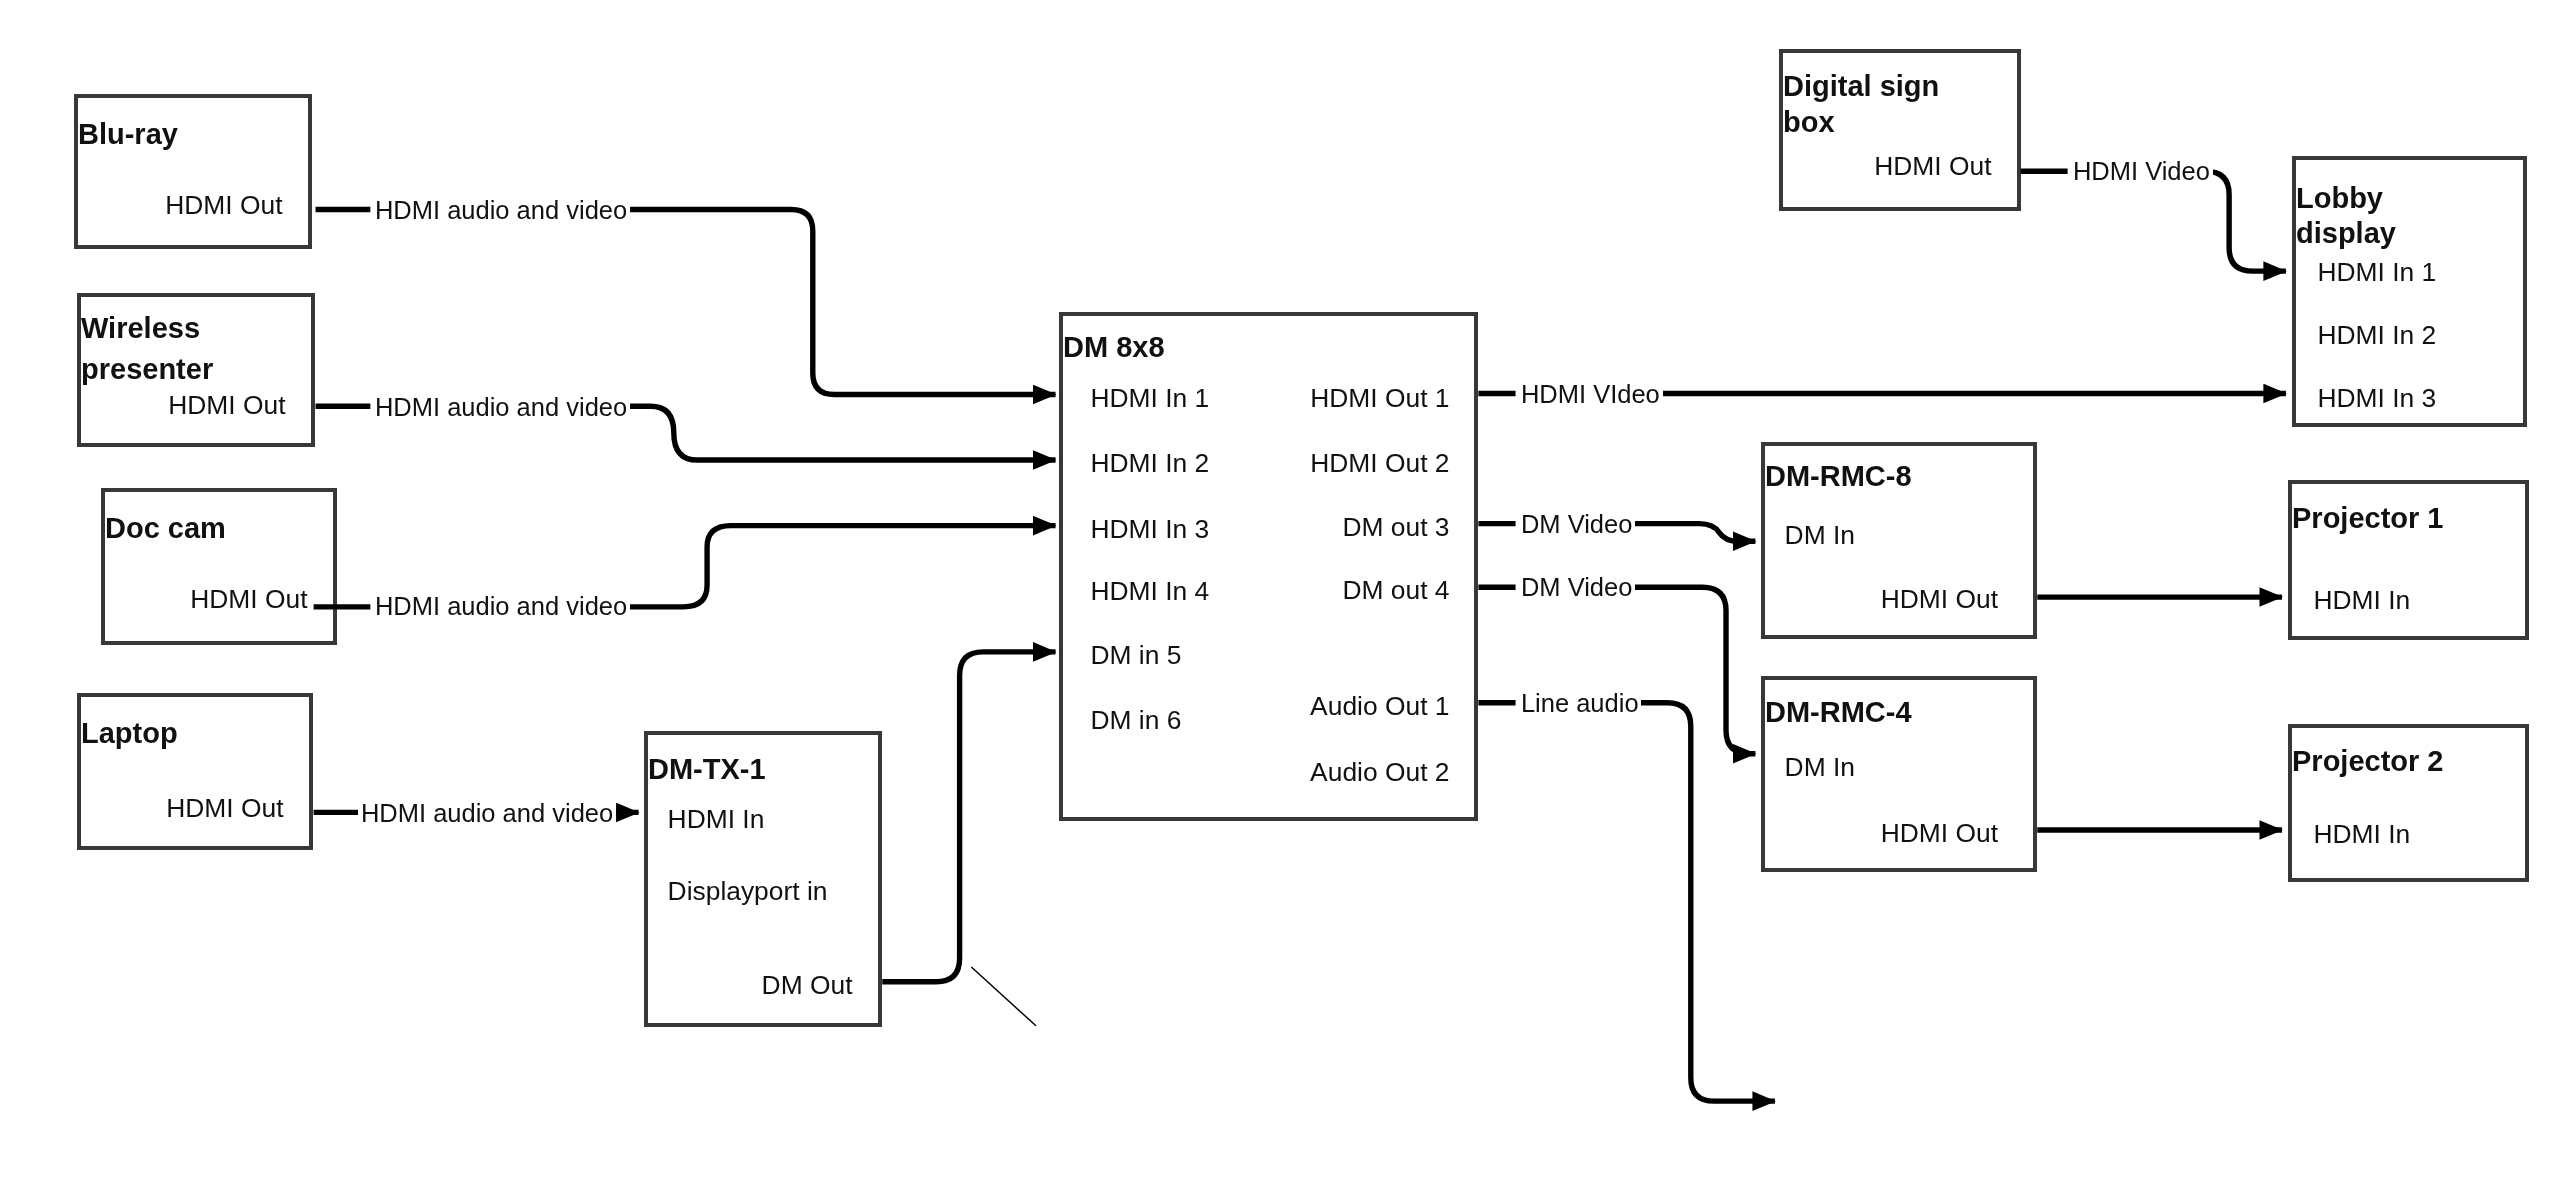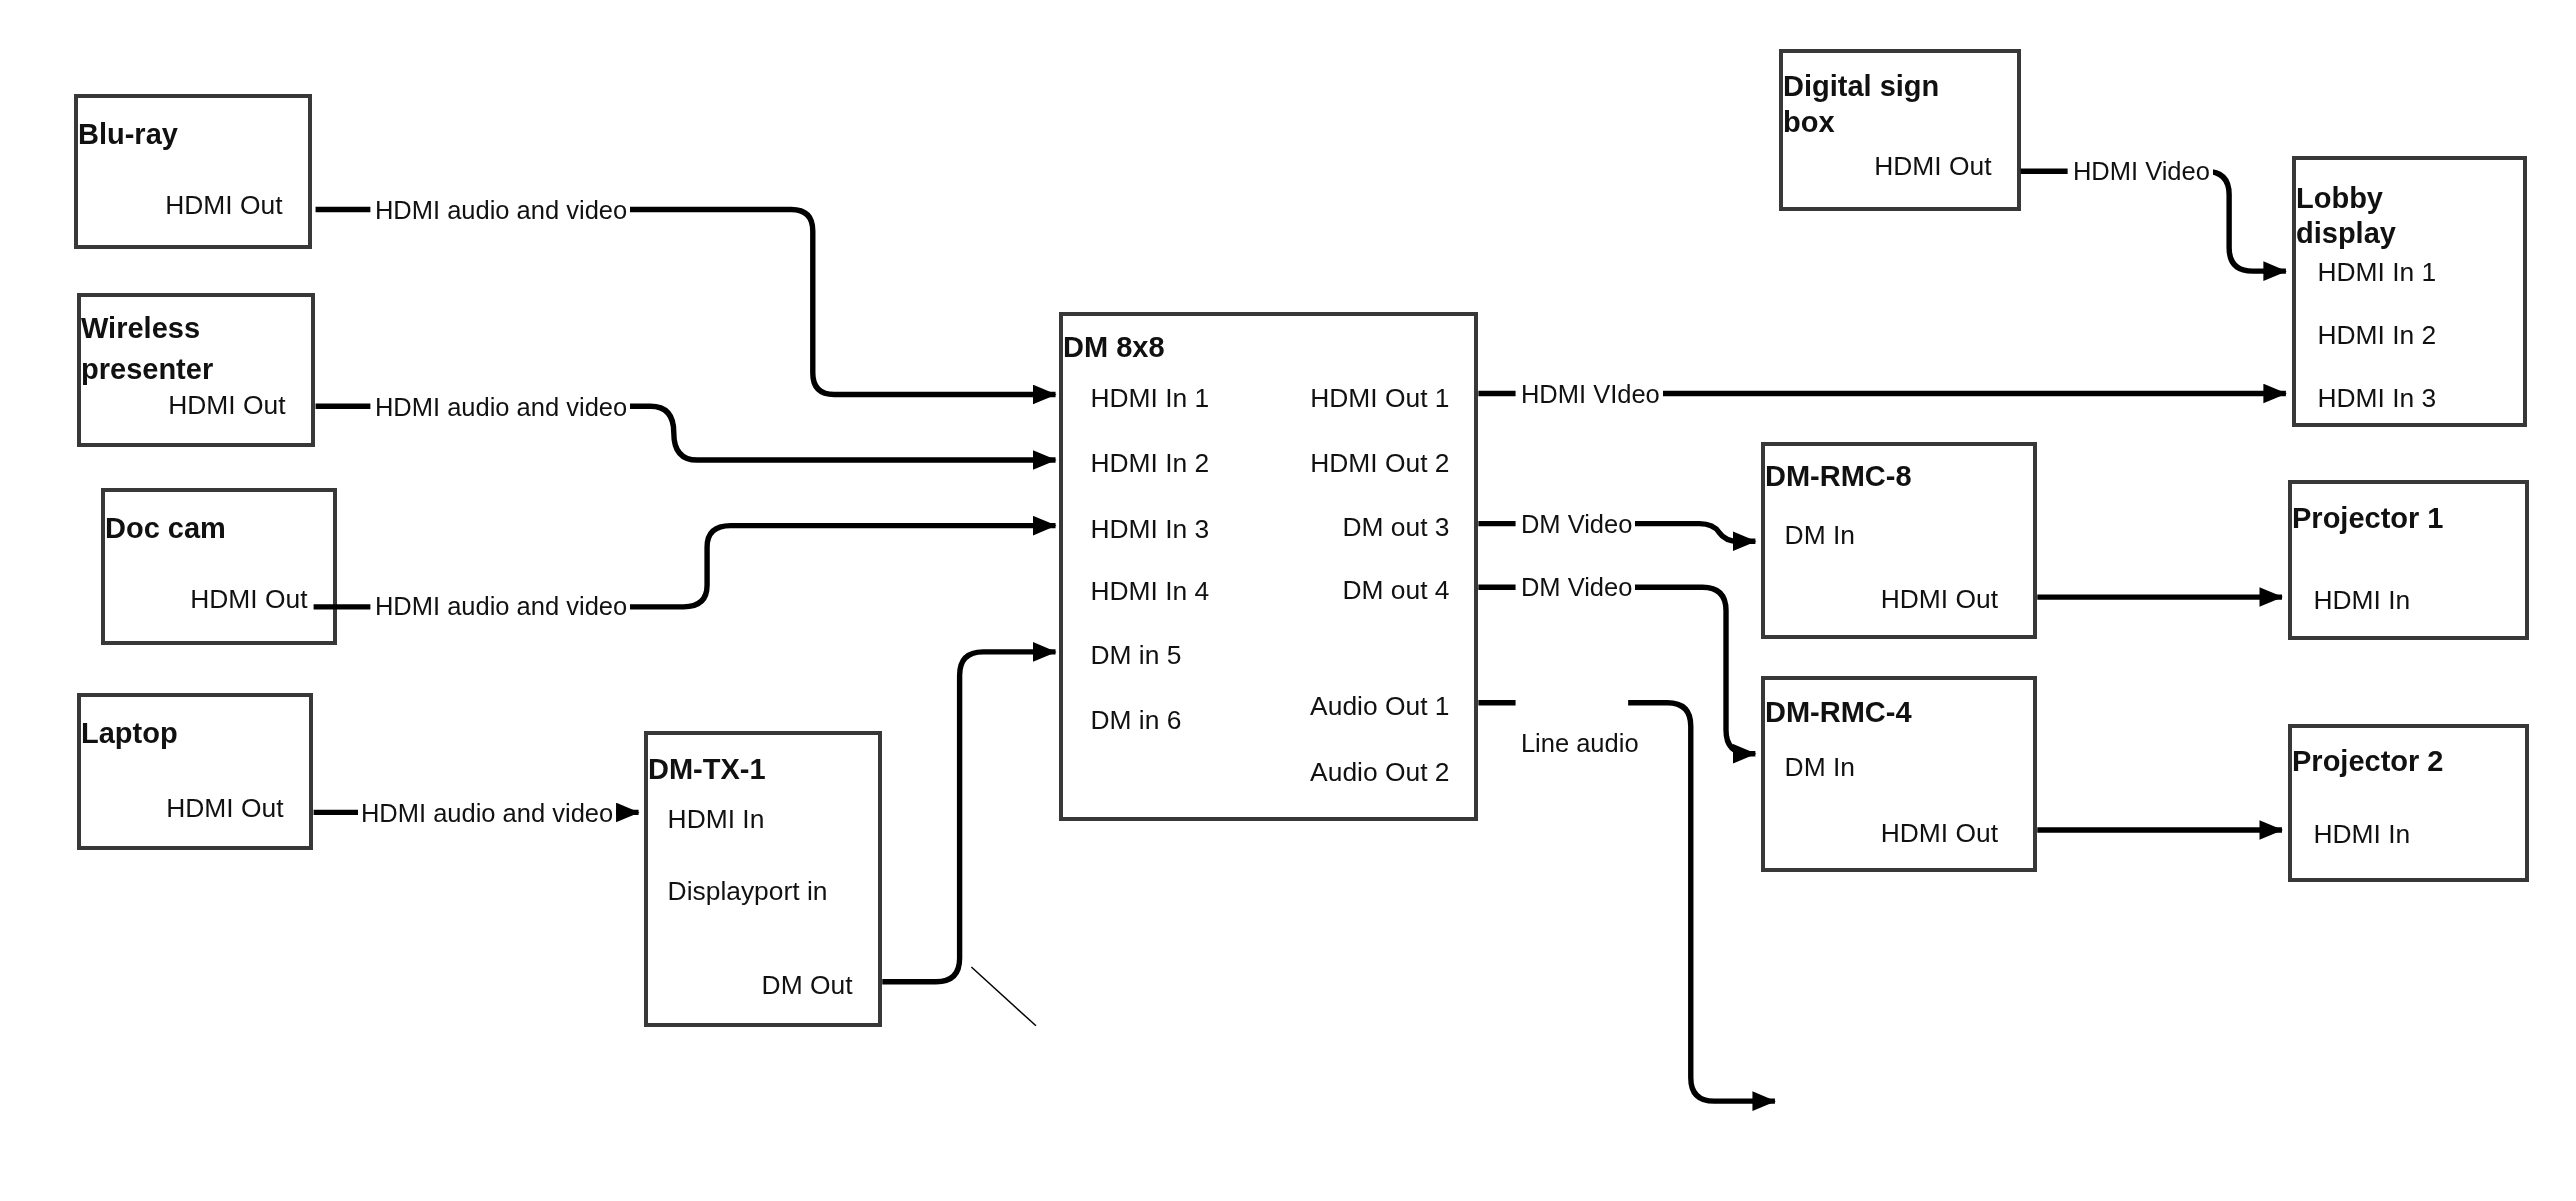--- a/index.html
+++ b/index.html
@@ -181,18 +181,18 @@
     <line x1="992" y1="988" x2="1058" y2="1048" stroke="#000000" stroke-width="1.5"></line>
   </svg>
 
   <div class="wire-label" style="left:372px;top:210px;">HDMI audio and video</div>
   <div class="wire-label" style="left:372px;top:407px;">HDMI audio and video</div>
   <div class="wire-label" style="left:372px;top:606px;">HDMI audio and video</div>
   <div class="wire-label" style="left:358px;top:813px;">HDMI audio and video</div>
   <div class="wire-label" style="left:1518px;top:394px;">HDMI VIdeo</div>
   <div class="wire-label" style="left:1518px;top:524px;">DM Video</div>
   <div class="wire-label" style="left:1518px;top:587px;">DM Video</div>
-  <div class="wire-label" style="left:1518px;top:703px;margin-top:40px;">Line audio</div>
+  <div class="wire-label" style="left:1518px;top:703px;">Line audio</div>
   <div class="wire-label" style="left:2070px;top:171px;">HDMI Video</div>
 
 
 </div>
 
 
 </body></html>

